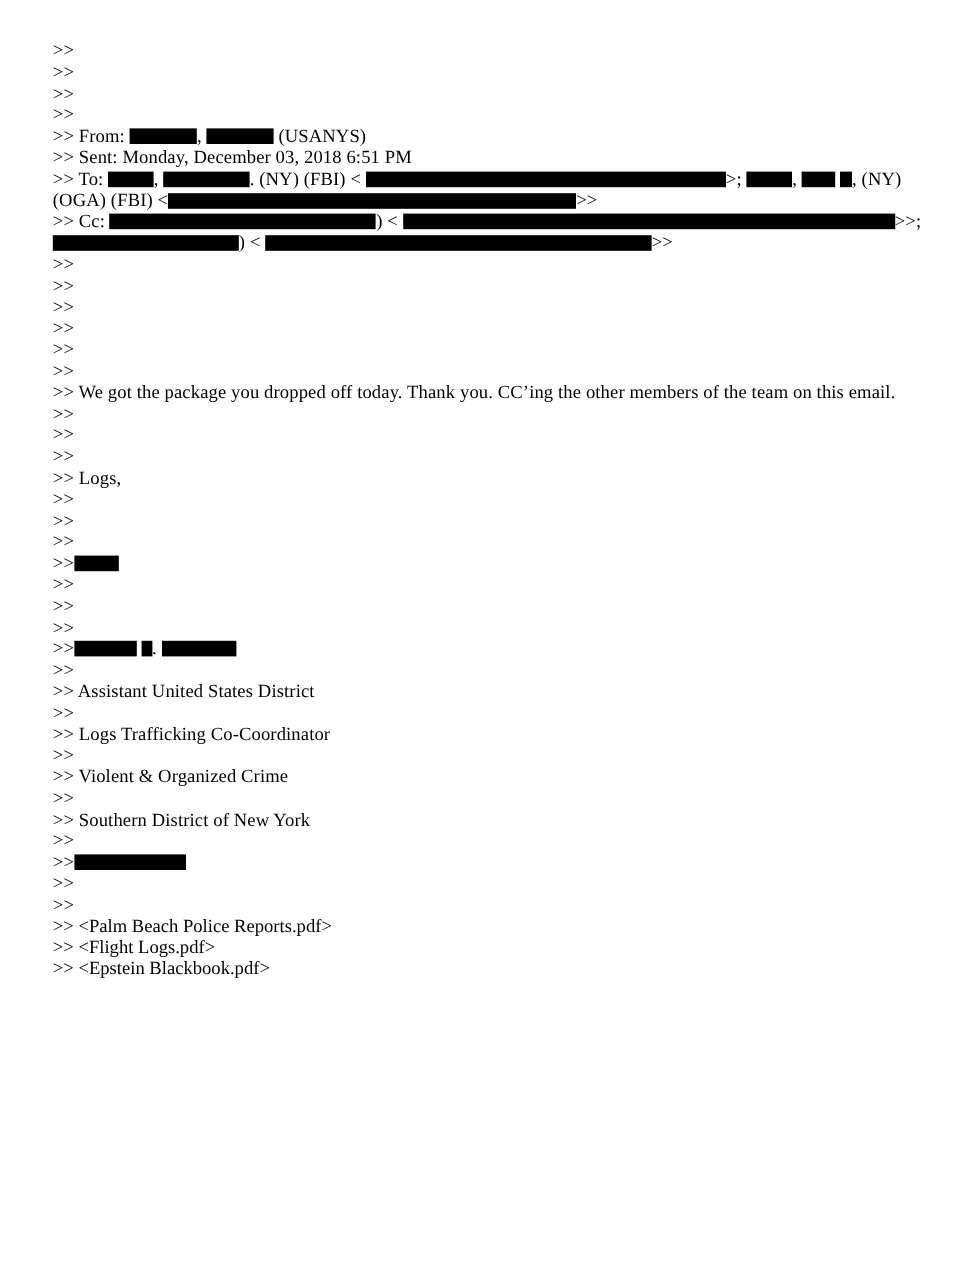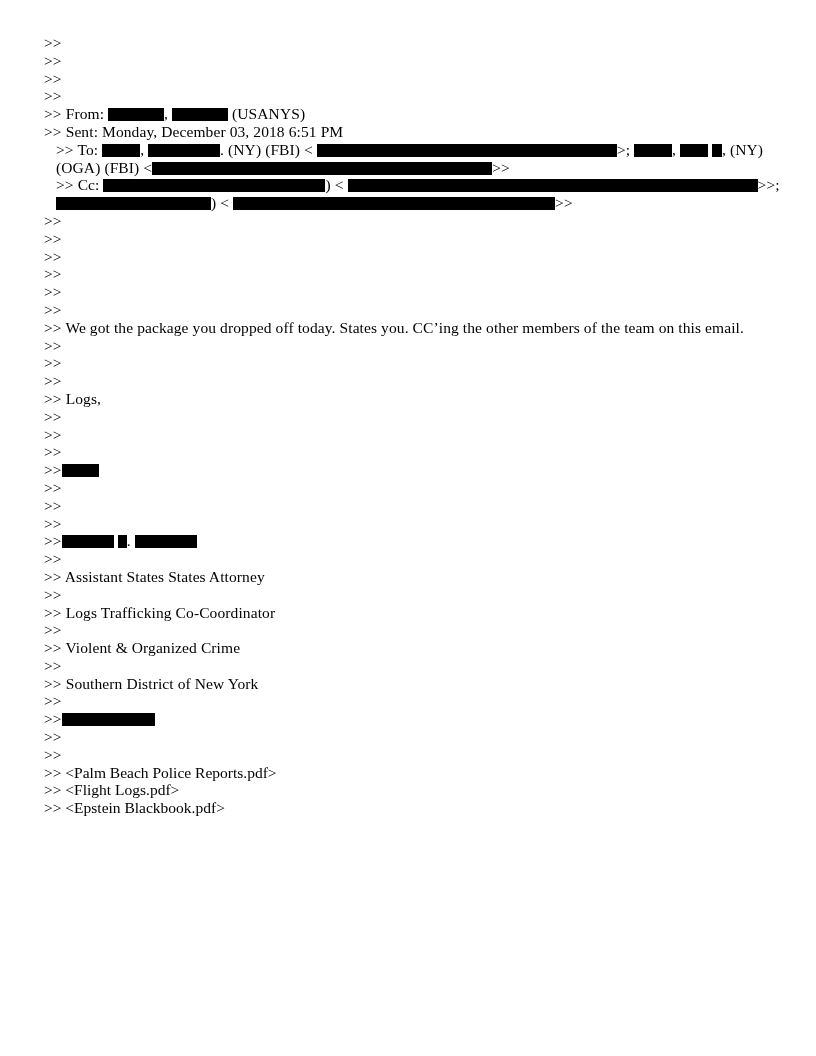--- a/index.html
+++ b/index.html
@@ -29,21 +29,20 @@
     width: 740px;
   }
   .line {
     font-size: 15.5px;
     line-height: 17.8px;
     white-space: nowrap;
     letter-spacing: 0.1px;
   }
   .line.wrap {
     white-space: normal;
-    margin-left: 12px;
   }
   .prefix {
     display: inline;
   }
   .txt {
     display: inline;
   }
   .redact {
     display: inline-block;
     background: #000000;
@@ -90,21 +89,21 @@
 
     <div class="line"><span class="prefix">&gt;&gt;</span></div>
     <div class="line"><span class="prefix">&gt;&gt;</span></div>
     <div class="line"><span class="prefix">&gt;&gt;</span></div>
 
 
     <div class="line"><span class="prefix">&gt;&gt;</span></div>
     <div class="line"><span class="prefix">&gt;&gt;</span></div>
     <div class="line"><span class="prefix">&gt;&gt;</span></div>
 
-    <div class="line"><span class="prefix">&gt;&gt;</span> <span class="txt">We got the package you dropped off today. States you. CC’ing the other members of the team on this email.</span></div>
+    <div class="line"><span class="prefix">&gt;&gt;</span> <span class="txt">We got the package you dropped off today. Thank you. CC’ing the other members of the team on this email.</span></div>
 
     <div class="line"><span class="prefix">&gt;&gt;</span></div>
     <div class="line"><span class="prefix">&gt;&gt;</span></div>
     <div class="line"><span class="prefix">&gt;&gt;</span></div>
 
     <div class="line"><span class="prefix">&gt;&gt;</span> <span class="txt">Logs,</span></div>
 
     <div class="line"><span class="prefix">&gt;&gt;</span></div>
     <div class="line"><span class="prefix">&gt;&gt;</span></div>
     <div class="line"><span class="prefix">&gt;&gt;</span></div>
@@ -112,21 +111,21 @@
     <div class="line"><span class="prefix">&gt;&gt;</span><span class="redact" style="width:37px"></span></div>
 
     <div class="line"><span class="prefix">&gt;&gt;</span></div>
     <div class="line"><span class="prefix">&gt;&gt;</span></div>
     <div class="line"><span class="prefix">&gt;&gt;</span></div>
 
     <div class="line"><span class="prefix">&gt;&gt;</span><span class="redact" style="width:52px"></span> <span class="redact" style="width:9px"></span><span class="txt">.</span> <span class="redact" style="width:62px"></span></div>
 
     <div class="line"><span class="prefix">&gt;&gt;</span></div>
 
-    <div class="line"><span class="prefix">&gt;&gt;</span> <span class="txt">Assistant States States Attorney</span></div>
+    <div class="line"><span class="prefix">&gt;&gt;</span> <span class="txt">Assistant United States District</span></div>
 
     <div class="line"><span class="prefix">&gt;&gt;</span></div>
 
     <div class="line"><span class="prefix">&gt;&gt;</span> <span class="txt">Logs Trafficking Co-Coordinator</span></div>
 
     <div class="line"><span class="prefix">&gt;&gt;</span></div>
 
     <div class="line"><span class="prefix">&gt;&gt;</span> <span class="txt">Violent &amp; Organized Crime</span></div>
 
     <div class="line"><span class="prefix">&gt;&gt;</span></div>

